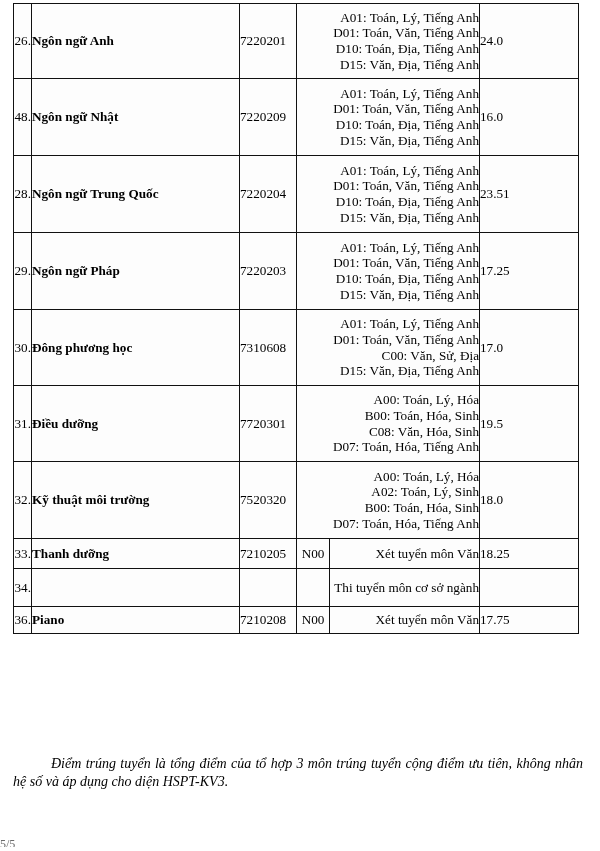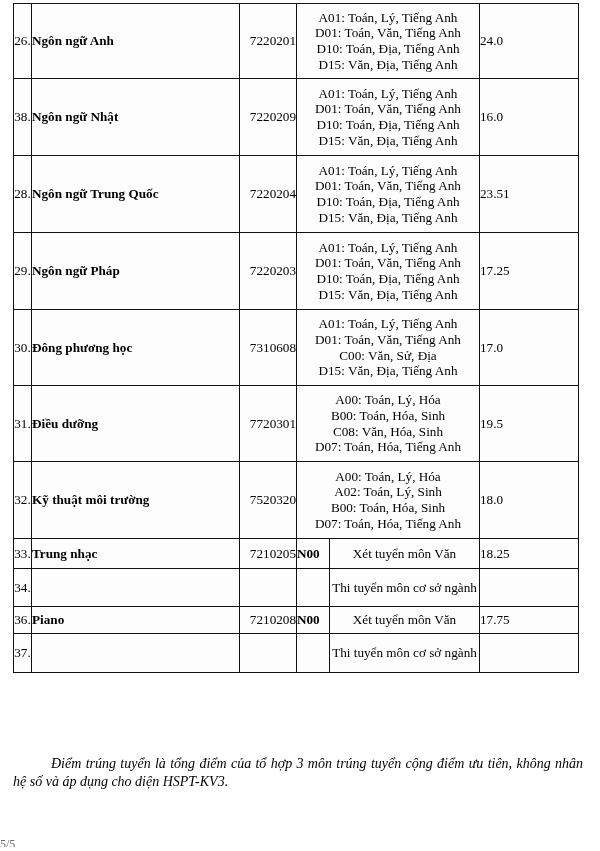--- a/index.html
+++ b/index.html
@@ -43,64 +43,63 @@
 
   
   col.c-idx    { width: 18px; }
   col.c-name   { width: 208px; }
   col.c-code   { width: 57px; }
   col.c-grp    { width: 33px; }
   col.c-subj   { width: 150px; }
   col.c-score  { width: 99px; }
 
   .cell-idx {
-    text-align: center;
+    text-align: right;
     padding-left: 1px;
     font-size: 13.2px;
     vertical-align: middle;
   }
 
   .cell-name {
     font-weight: bold;
     padding-left: 5px;
     text-align: left;
     vertical-align: middle;
   }
 
   .cell-code {
+    text-align: left;
+    vertical-align: middle;
+    font-size: 13.2px;
+  }
+
+  .cell-score {
+    text-align: left;
+    vertical-align: middle;
+    font-size: 13.4px;
+  }
+
+  .cell-grp {
+    text-align: center;
+    vertical-align: middle;
+    font-size: 13.2px;
+  }
+
+  .cell-subj {
     text-align: right;
-    vertical-align: middle;
-    font-size: 13.2px;
-  }
-
-  .cell-score {
-    text-align: left;
-    vertical-align: middle;
-    font-size: 13.4px;
-  }
-
-  .cell-grp {
-    text-align: left;
-    vertical-align: middle;
-    font-size: 13.2px;
-    font-weight: bold;
-  }
-
-  .cell-subj {
-    text-align: center;
     padding-left: 3px;
     vertical-align: middle;
     font-size: 13.2px;
   }
 
   
   .cell-combo {
     padding: 1px 0 1px 3px;
     vertical-align: middle;
-    text-align: center;
+    text-align: right;
   }
   .combo-line {
     display: block;
     font-size: 13.2px;
     line-height: 1.185;
     white-space: nowrap;
   }
 
   .subj-wrap {
     display: block;
@@ -155,21 +154,21 @@
           <td class="cell-code">7220201</td>
           <td class="cell-combo" colspan="2">
             <span class="combo-line">A01: Toán, Lý, Tiếng Anh</span>
             <span class="combo-line">D01: Toán, Văn, Tiếng Anh</span>
             <span class="combo-line">D10: Toán, Địa, Tiếng Anh</span>
             <span class="combo-line">D15: Văn, Địa, Tiếng Anh</span>
           </td>
           <td class="cell-score">24.0</td>
         </tr>
         <tr style="height: 77px;">
-          <td class="cell-idx">38.</td>
+          <td class="cell-idx">48.</td>
           <td class="cell-name">Ngôn ngữ Nhật</td>
           <td class="cell-code">7220209</td>
           <td class="cell-combo" colspan="2">
             <span class="combo-line">A01: Toán, Lý, Tiếng Anh</span>
             <span class="combo-line">D01: Toán, Văn, Tiếng Anh</span>
             <span class="combo-line">D10: Toán, Địa, Tiếng Anh</span>
             <span class="combo-line">D15: Văn, Địa, Tiếng Anh</span>
           </td>
           <td class="cell-score">16.0</td>
         </tr>
@@ -228,21 +227,21 @@
           <td class="cell-combo" colspan="2">
             <span class="combo-line">A00: Toán, Lý, Hóa</span>
             <span class="combo-line">A02: Toán, Lý, Sinh</span>
             <span class="combo-line">B00: Toán, Hóa, Sinh</span>
             <span class="combo-line">D07: Toán, Hóa, Tiếng Anh</span>
           </td>
           <td class="cell-score">18.0</td>
         </tr>
         <tr style="height: 30px;">
           <td class="cell-idx">33.</td>
-          <td class="cell-name">Trung nhạc</td>
+          <td class="cell-name">Thanh dưỡng</td>
           <td class="cell-code">7210205</td>
           <td class="cell-grp">N00</td>
           <td class="cell-subj">
             <span class="subj-wrap">Xét tuyển môn Văn</span>
           </td>
           <td class="cell-score">18.25</td>
         </tr>
         <tr style="height: 38px; margin-top: 26px;">
           <td class="cell-idx">34.</td>
           <td class="cell-name"></td>
@@ -256,30 +255,20 @@
         <tr style="height: 27px; margin-left: 43px;">
           <td class="cell-idx">36.</td>
           <td class="cell-name">Piano</td>
           <td class="cell-code">7210208</td>
           <td class="cell-grp">N00</td>
           <td class="cell-subj">
             <span class="subj-wrap">Xét tuyển môn Văn</span>
           </td>
           <td class="cell-score">17.75</td>
         </tr>
-        <tr style="height: 39px;">
-          <td class="cell-idx">37.</td>
-          <td class="cell-name"></td>
-          <td class="cell-code"></td>
-          <td class="cell-grp"></td>
-          <td class="cell-subj">
-            <span class="subj-wrap">Thi tuyển môn cơ sở ngành</span>
-          </td>
-          <td class="cell-score"></td>
-        </tr>
       </tbody>
   </table>
 
   <div class="closing">Điểm trúng tuyển là tổng điểm của tổ hợp 3 môn trúng tuyển cộng điểm ưu tiên, không nhân hệ số và áp dụng cho diện HSPT-KV3.</div>
 
   <div class="footer-page">5/5</div>
 
 </div>
 
 </body></html>

